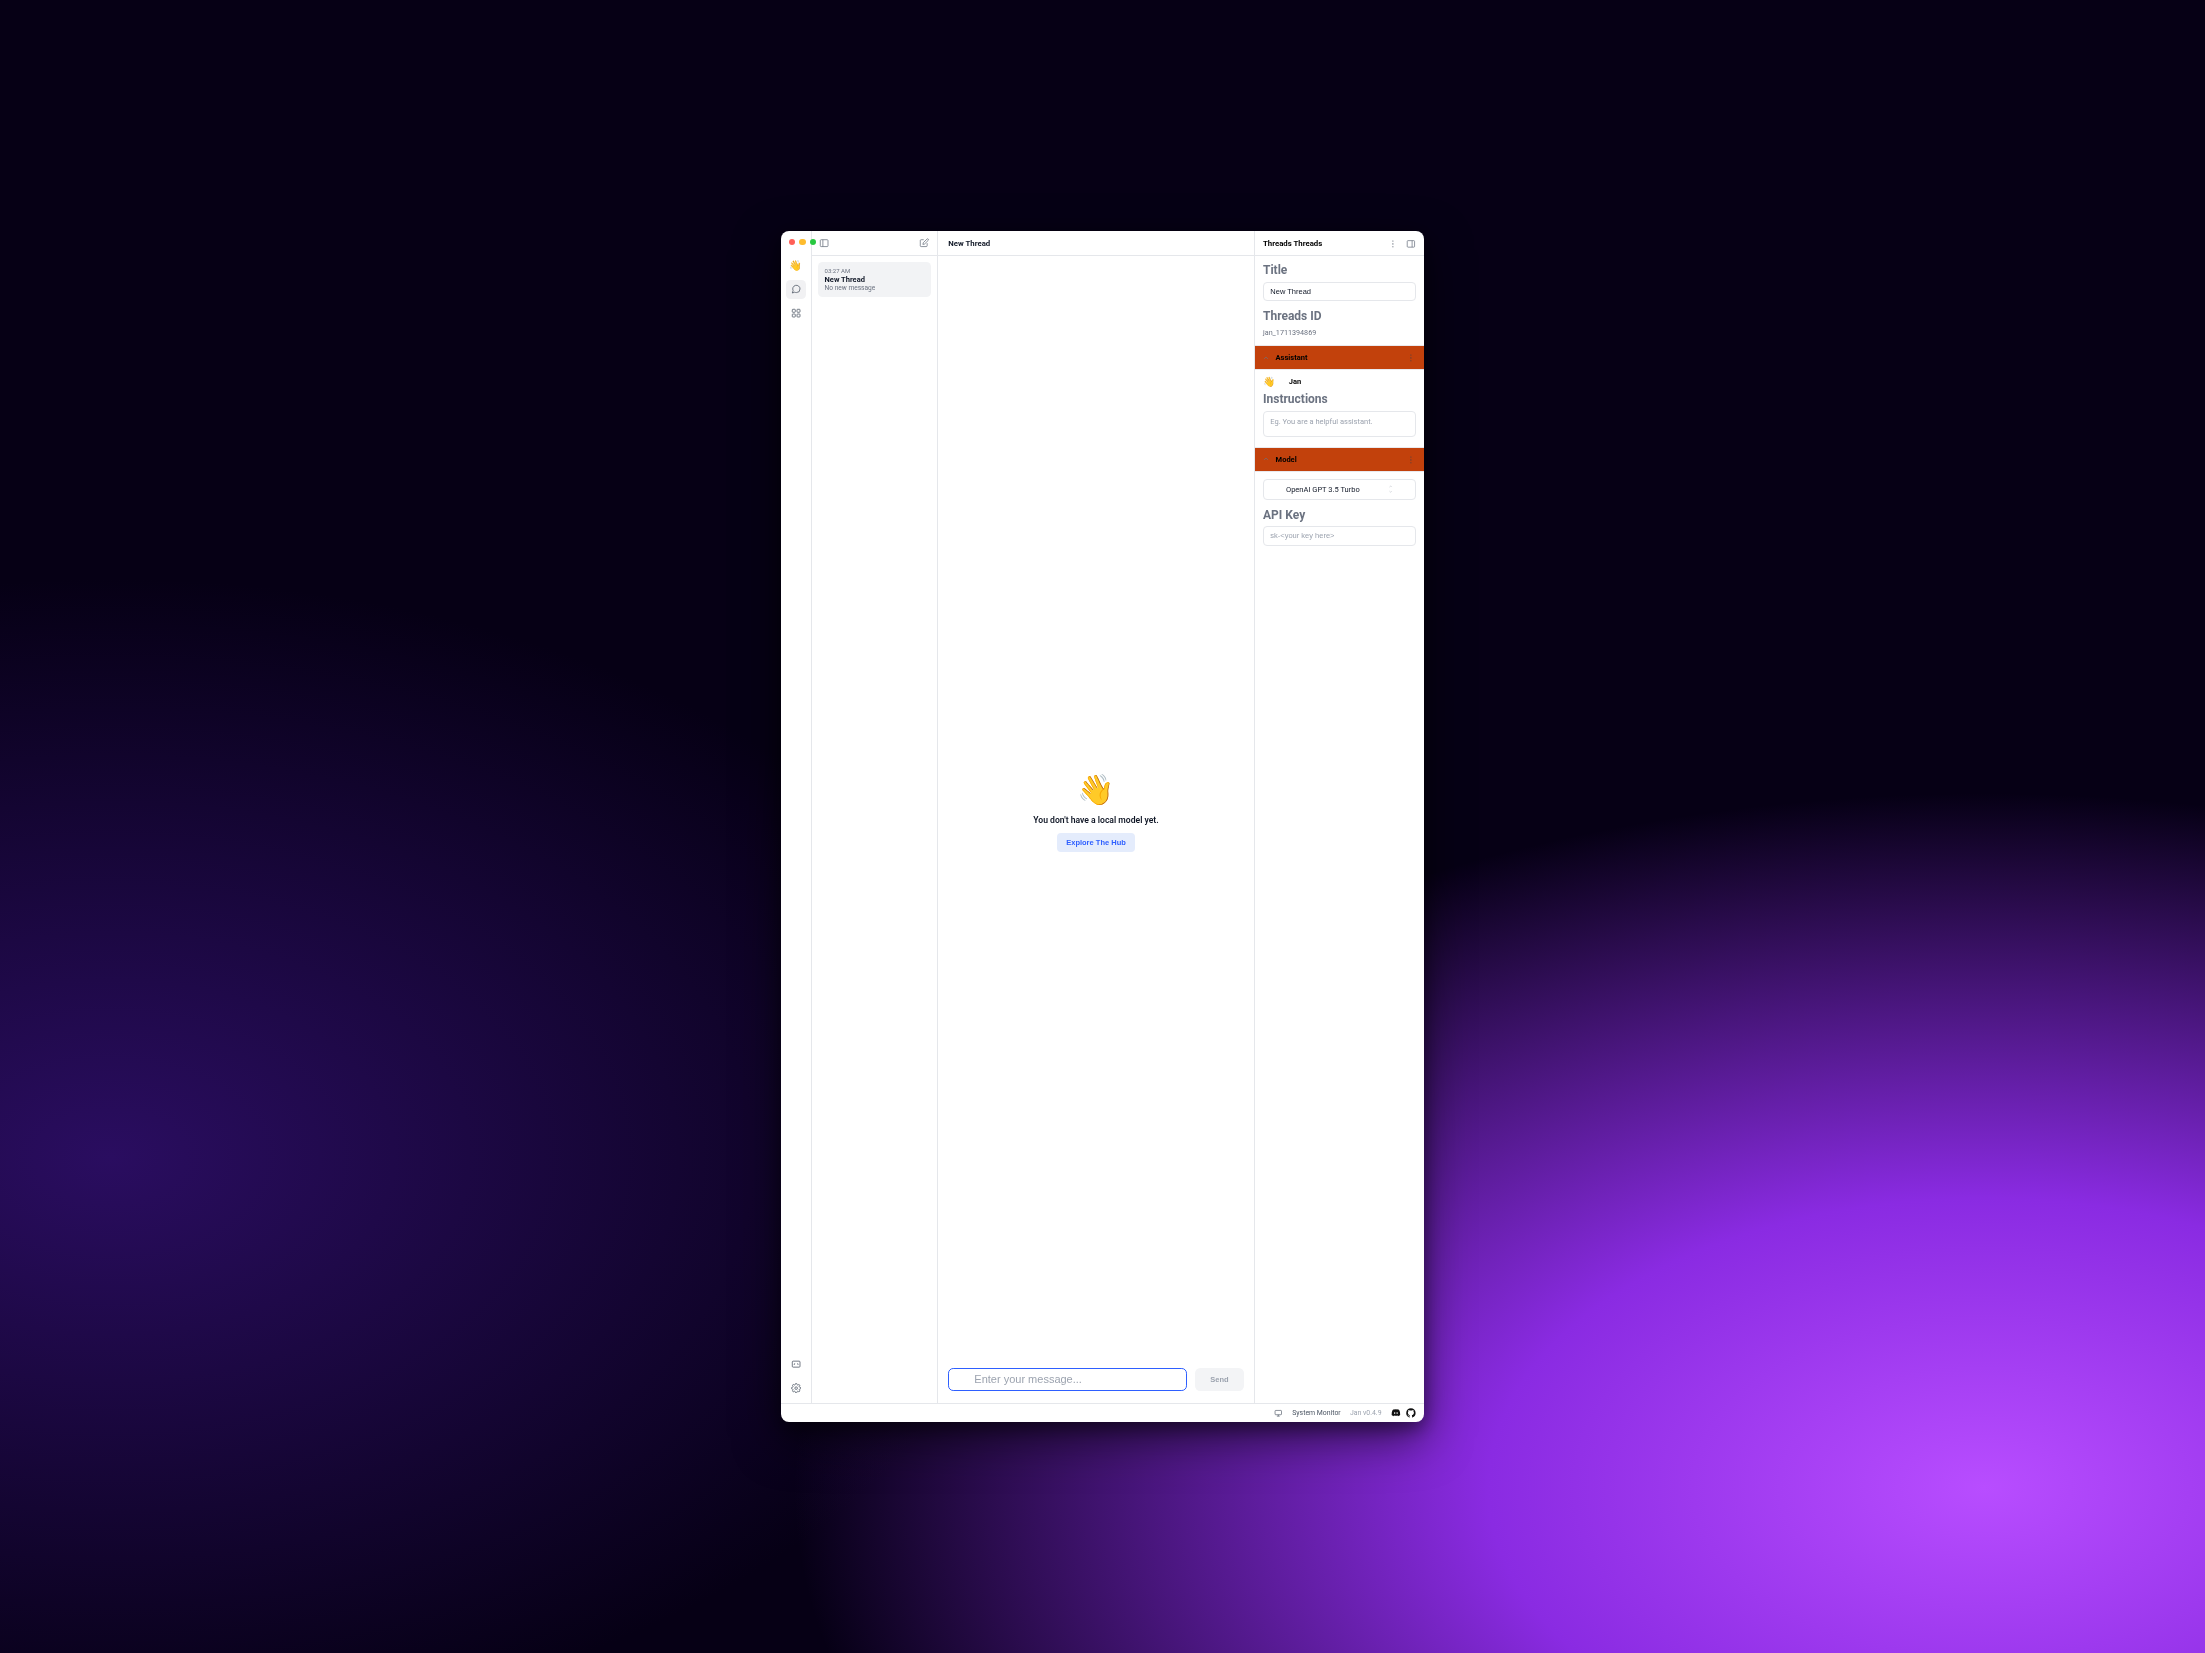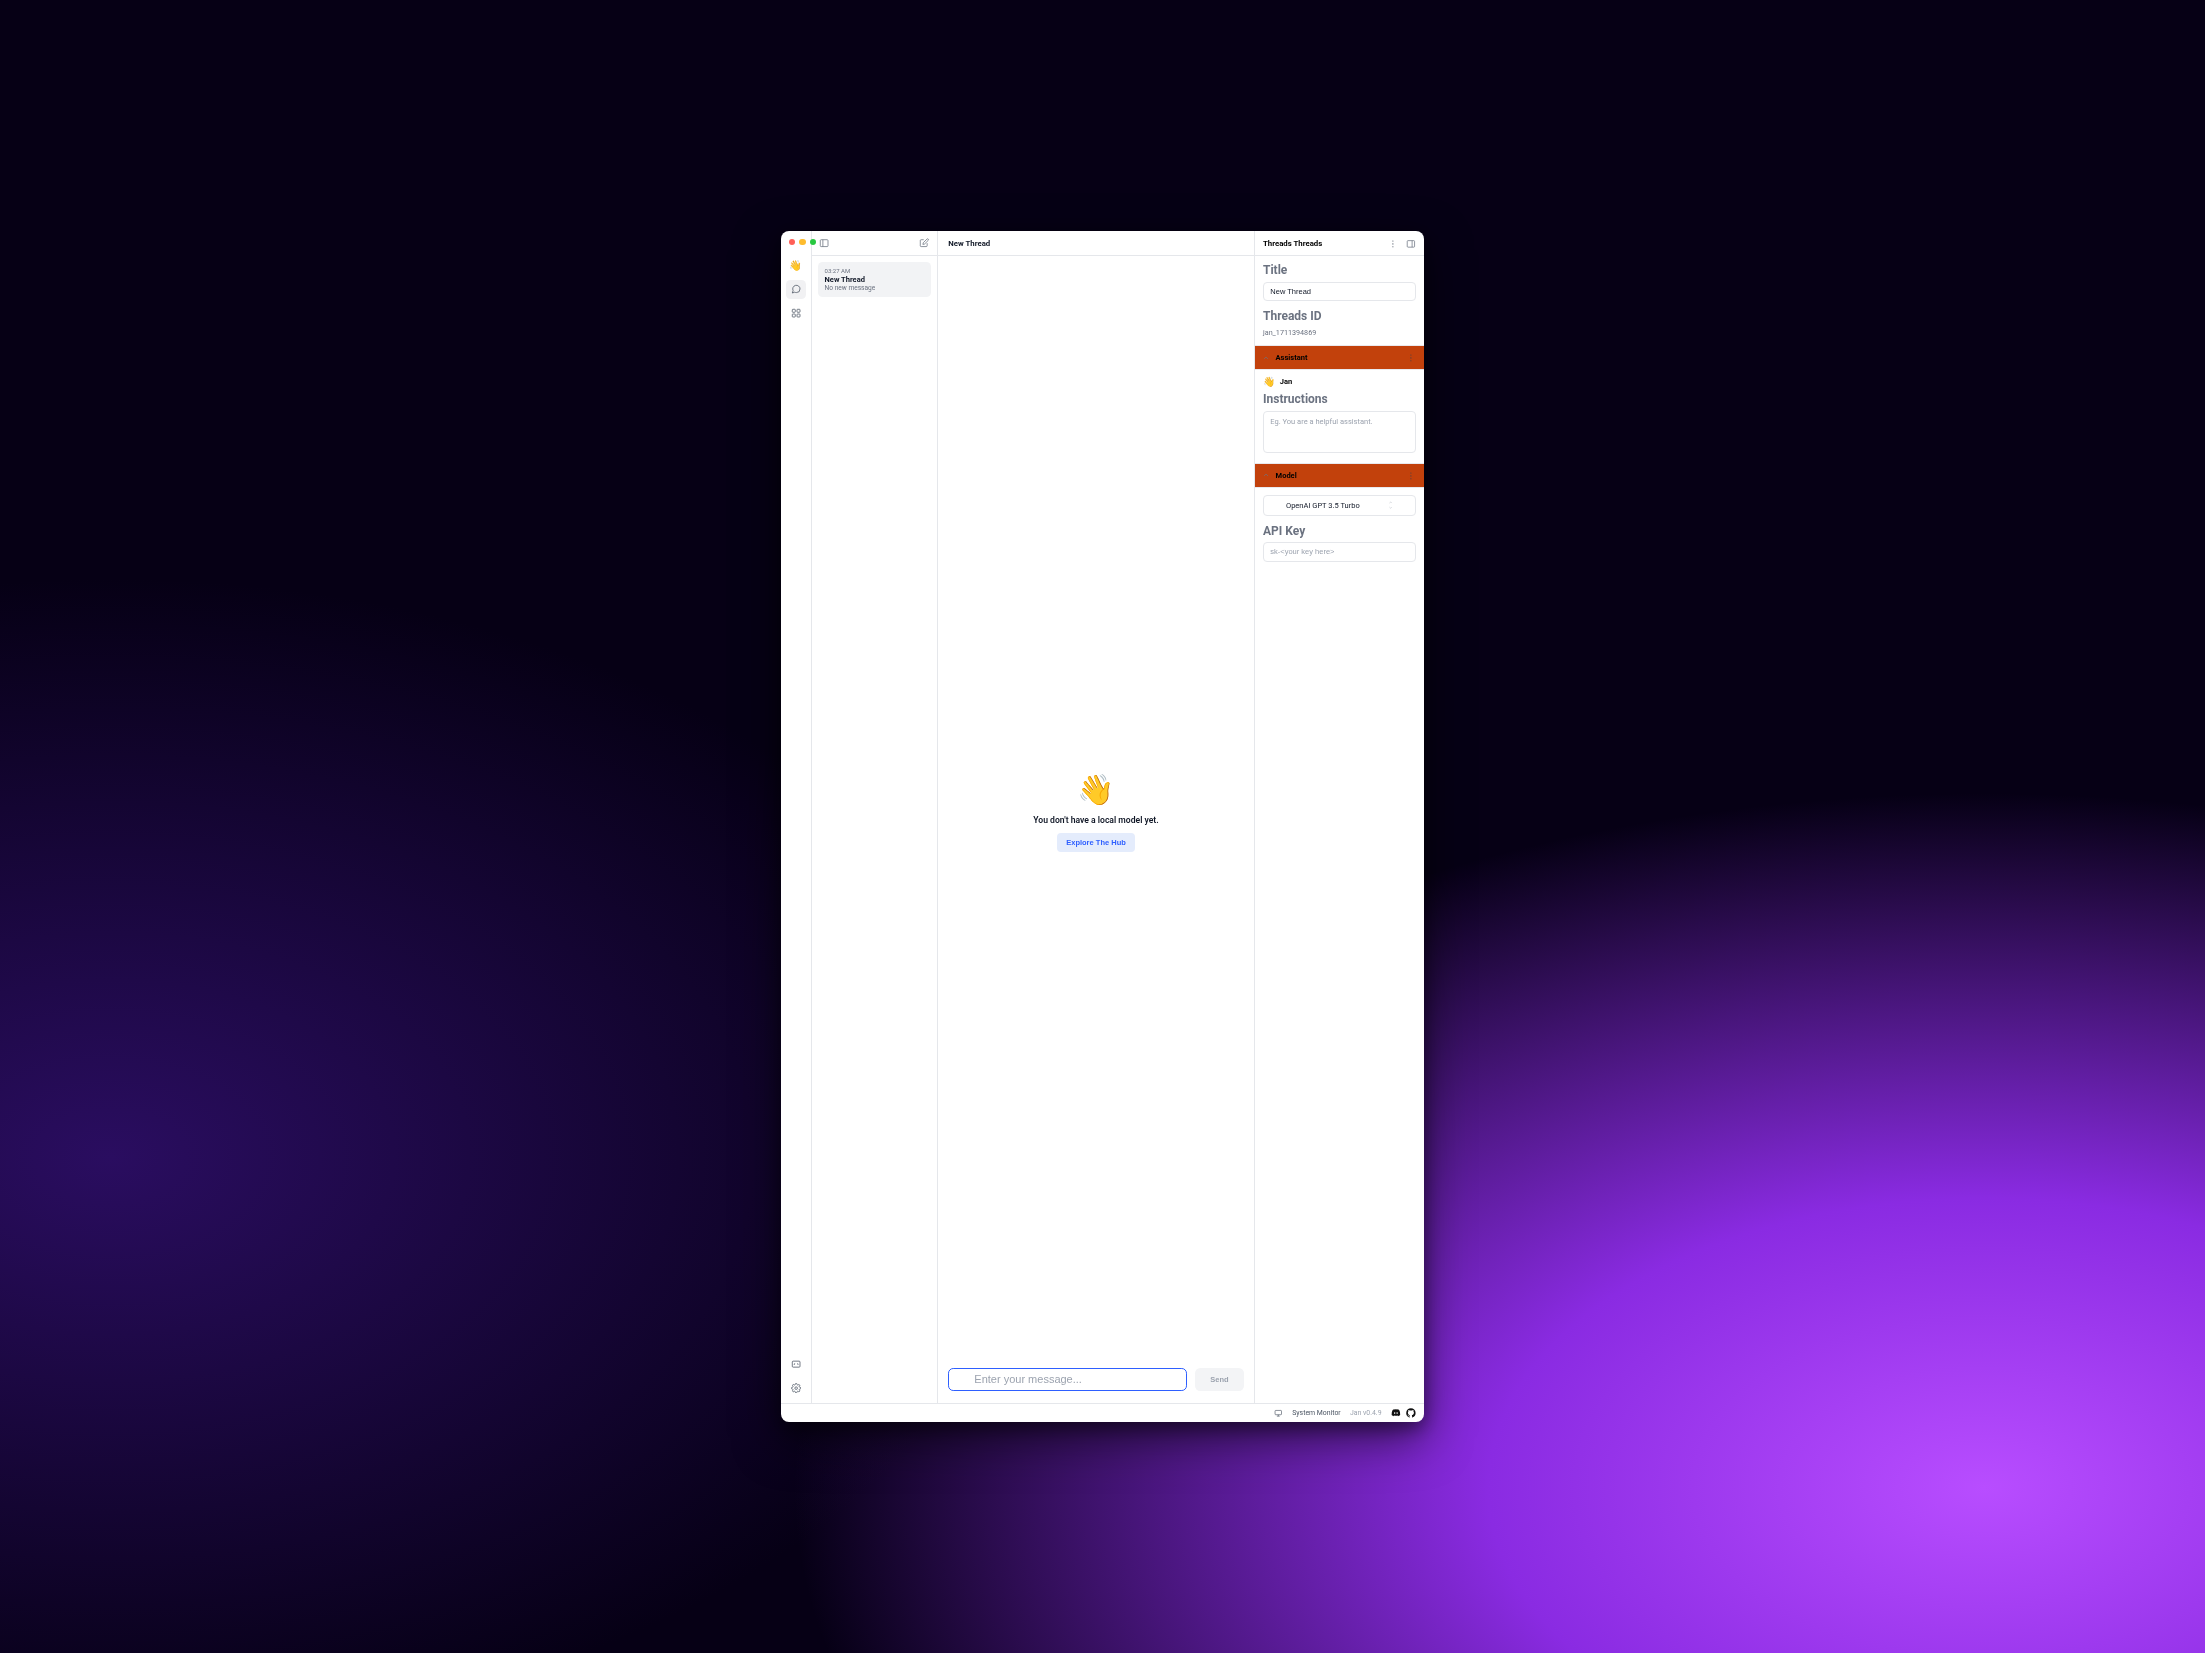--- a/index.html
+++ b/index.html
@@ -168,39 +168,39 @@
   .label { font-size:12px; font-weight:700; color:#6b7280; margin-bottom:4.6px; }
   .text-input, .selectish, .textarea {
     width:100%;
     border:0.6px solid #e5e7eb;
     border-radius:4px;
     font-size:7.5px;
     color:#111827;
     background:#fff;
   }
   .text-input { height:19.5px; padding:0 6.3px; }
-  .textarea { height:42px; padding:4.6px 6.3px; resize:none; font-family:inherit; }
+  .textarea { height:26px; padding:4.6px 6.3px; resize:none; font-family:inherit; }
   .textarea::placeholder, .text-input::placeholder { color:#9ca3af; }
   .value-text { font-size:7.2px; color:#6b7280; }
 
   .accordion {
     background:#c2410c;
     border-top:0.6px solid #e9e9ee;
     border-bottom:0.6px solid #e9e9ee;
     height:25px; display:flex; align-items:center;
     padding:0 6.9px; gap:5.7px;
     font-weight:700; font-size:7.5px;
     cursor:pointer;
   }
   .accordion .chev { color:#6b7280; display:flex; }
   .accordion .chev svg { width:8px; height:8px; stroke:currentColor; fill:none; stroke-width:2; }
   .accordion .spacer { flex:1; }
 
   .assistant-row { display:flex; align-items:center; gap:4.6px; padding:5.7px 8px 2.3px; }
-  .assistant-name { font-weight:700; font-size:7.5px; }
+  .assistant-name { font-weight:700; font-size:7.5px;margin-left:9px; }
 
   .selectish {
     height:20.7px; padding:0 22px;
     display:flex; align-items:center; justify-content:space-between;
     cursor:pointer;
   }
   .selectish .updown { color:#9ca3af; display:flex; flex-direction:column; line-height:0; }
   .selectish .updown svg { width:5.2px; height:5.2px; stroke:currentColor; fill:none; stroke-width:2; }
 
   

